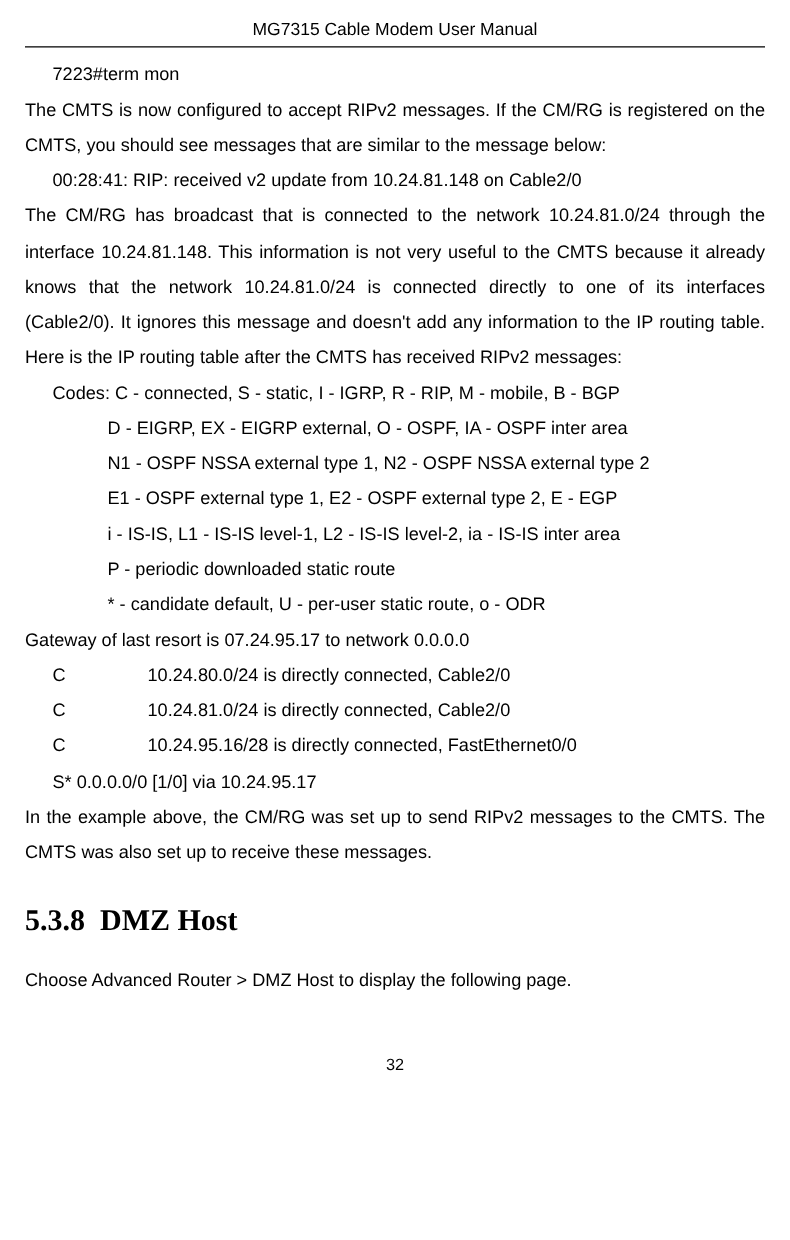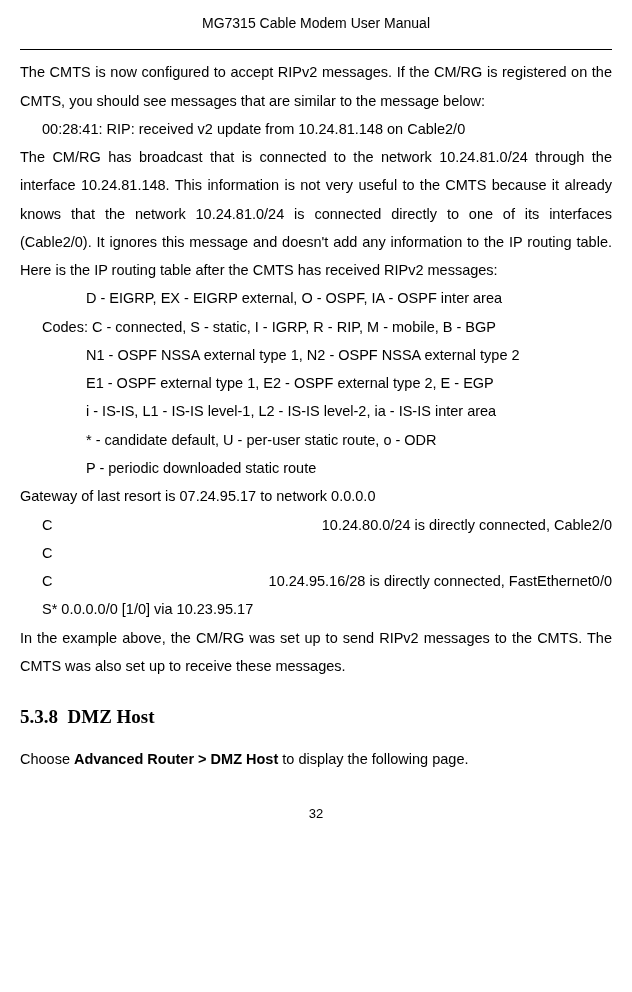--- a/index.html
+++ b/index.html
@@ -12,21 +12,21 @@
       width: 632px;
       background: #fff;
     }
     .page {
       padding: 10px 20px 10px 20px;
     }
     .doc-header {
       text-align: center;
       font-size: 14px;
       border-bottom: 1px solid #000;
-      padding-bottom: 12px;
+      padding-bottom: 0;
       margin-bottom: 8px;
     }
     .body-text {
       text-align: justify;
       margin: 0;
     }
     .indent1 {
       padding-left: 22px;
     }
     .indent2 {
@@ -34,79 +34,80 @@
     }
     .route-line {
       display: flex;
     }
     .route-code {
       width: 76px;
       padding-left: 22px;
     }
     .route-rest {
       flex: 1;
-      text-align: right;
     }
     .section-heading {
       font-family: "Times New Roman", Times, serif;
-      font-size: 19px;
+      font-size: 24px;
       font-weight: bold;
       margin-top: 18px;
       margin-bottom: 10px;
     }
     .page-num {
       text-align: center;
       font-size: 13px;
-      margin-top: 28px;
+      margin-top: 40px;
     }
     .bold {
-      font-weight: bold;
+      font-weight: normal;
     }
     .para {
       margin: 0;
     }
   </style>
 </head>
 <body>
 
 <div class="page">
   <div class="doc-header">MG7315 Cable Modem User Manual</div>
 
+  <p class="para indent1">7223#term mon</p>
 
   <p class="para body-text">The CMTS is now configured to accept RIPv2 messages. If the CM/RG is registered on the CMTS, you should see messages that are similar to the message below:</p>
 
   <p class="para indent1">00:28:41: RIP: received v2 update from 10.24.81.148 on Cable2/0</p>
 
   <p class="para body-text">The CM/RG   has broadcast that is connected to the network 10.24.81.0/24 through the interface 10.24.81.148. This information is not very useful to the CMTS because it already knows that the network 10.24.81.0/24 is connected directly to one of its interfaces (Cable2/0). It ignores this message and doesn't add any information to the IP routing table. Here is the IP routing table after the CMTS has received RIPv2 messages:</p>
 
 
+  <p class="para indent1">Codes: C - connected, S - static, I - IGRP, R - RIP, M - mobile, B - BGP</p>
+
   <p class="para indent2">D - EIGRP, EX - EIGRP external, O - OSPF, IA - OSPF inter area</p>
-
-  <p class="para indent1">Codes: C - connected, S - static, I - IGRP, R - RIP, M - mobile, B - BGP</p>
   <p class="para indent2">N1 - OSPF NSSA external type 1, N2 - OSPF NSSA external type 2</p>
   <p class="para indent2">E1 - OSPF external type 1, E2 - OSPF external type 2, E - EGP</p>
   <p class="para indent2">i - IS-IS, L1 - IS-IS level-1, L2 - IS-IS level-2, ia - IS-IS inter area</p>
+  <p class="para indent2">P - periodic downloaded static route</p>
   <p class="para indent2">* - candidate default, U - per-user static route, o - ODR</p>
-  <p class="para indent2">P - periodic downloaded static route</p>
 
   <p class="para">Gateway of last resort is 07.24.95.17 to network 0.0.0.0</p>
 
   <div class="route-line">
     <span class="route-code">C</span>
     <span class="route-rest">10.24.80.0/24 is directly connected, Cable2/0</span>
   </div>
   <div class="route-line">
     <span class="route-code">C</span>
+    <span class="route-rest">10.24.81.0/24 is directly connected, Cable2/0</span>
   </div>
   <div class="route-line">
     <span class="route-code">C</span>
     <span class="route-rest">10.24.95.16/28 is directly connected, FastEthernet0/0</span>
   </div>
 
-  <p class="para indent1">S*     0.0.0.0/0 [1/0] via 10.23.95.17</p>
+  <p class="para indent1">S*     0.0.0.0/0 [1/0] via 10.24.95.17</p>
 
   <p class="para body-text">In the example above, the CM/RG was set up to send RIPv2 messages to the CMTS. The CMTS was also set up to receive these messages.</p>
 
   <div class="section-heading">
     <span>5.3.8</span>&nbsp;&nbsp;<span>DMZ Host</span>
   </div>
 
   <p class="para">
     <span>Choose </span><span class="bold">Advanced Router &gt; DMZ Host</span><span> to display the following page.</span>
   </p>

